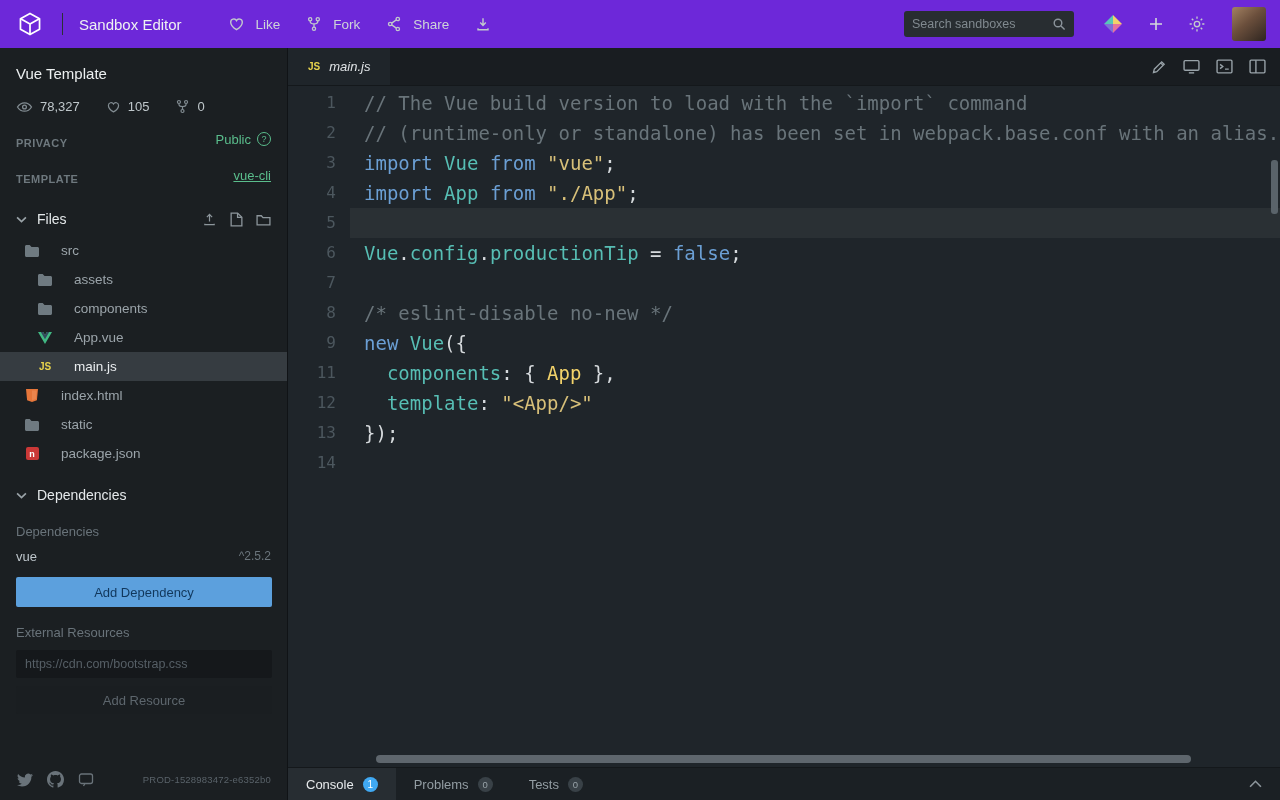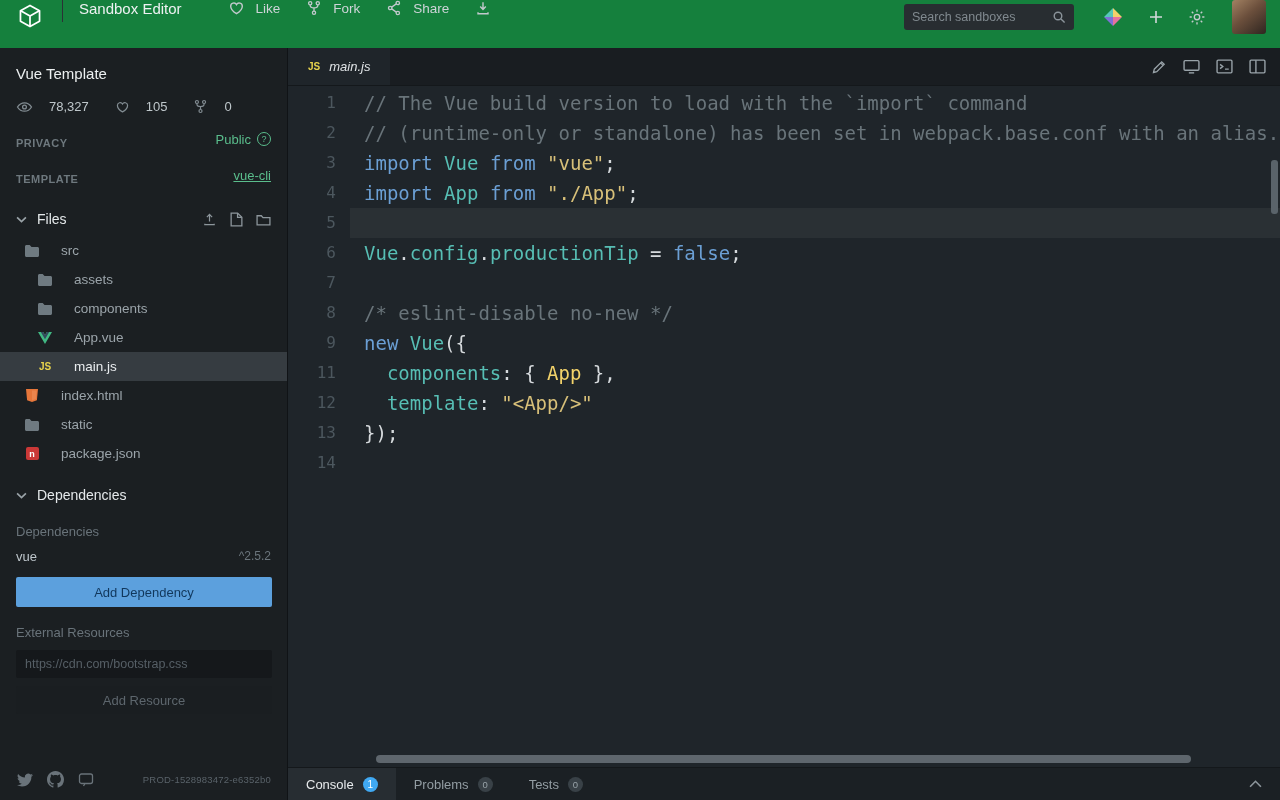--- a/index.html
+++ b/index.html
@@ -3,21 +3,21 @@
 <meta charset="utf-8">
 <style>
   * { box-sizing: border-box; margin: 0; padding: 0; }
   html, body { width: 1280px; height: 800px; overflow: hidden; background: #14181b; font-family: "Liberation Sans", sans-serif; }
   button { background: none; border: none; font: inherit; color: inherit; cursor: pointer; padding: 0; }
   svg { display: block; }
 
   .app { display: flex; flex-direction: column; width: 1280px; height: 800px; }
 
   
-  .topbar { height: 48px; flex: none; background: #15803d; display: flex; align-items: flex-start; padding: 0 14px; color: #d9dde0; }
+  .topbar { height: 48px; flex: none; background: #6d28d9; display: flex; align-items: center; padding: 0 14px; color: #d9dde0; }
   .logo { width: 32px; height: 32px; display: flex; align-items: center; justify-content: center; color: #fff; }
   .topbar-divider { width: 1px; height: 22px; background: #2b3136; margin: 0 16px; }
   .app-title { font-size: 15px; color: #eef1f2; }
   .topbar-actions { display: flex; align-items: center; gap: 26px; margin-left: 46px; }
   .tb-action { display: flex; align-items: center; gap: 11px; font-size: 13.5px; color: #ced4d8; }
   .tb-action svg, .tb-icon-btn svg { color: #c2c9cd; }
   .topbar-right { margin-left: auto; display: flex; align-items: center; }
   .search-box { width: 170px; height: 26px; background: #282d31; border-radius: 3px; display: flex; align-items: center; padding: 0 8px; }
   .search-box input { flex: 1; background: transparent; border: none; outline: none; color: #cfd5d8; font-size: 12.5px; min-width: 0; font-family: "Liberation Sans", sans-serif; }
   .search-box input::placeholder { color: #80898f; }
@@ -28,21 +28,21 @@
   .avatar { width: 34px; height: 34px; border-radius: 3px; margin-left: 26px;
             background: linear-gradient(140deg, #a38263 0%, #6b4f3c 45%, #2e2520 100%); }
 
   
   .body { flex: 1; display: flex; min-height: 0; }
 
   
   .sidebar { width: 288px; flex: none; background: #1b1f22; position: relative; color: #c6cdd1; border-right: 1px solid #101316; }
   .project-title { padding: 17px 16px 0; font-size: 15px; color: #eceff0; }
   .stats { display: flex; gap: 26px; padding: 17px 16px 6px; font-size: 13px; color: #bfc7cb; align-items: center; }
-  .stat { display: flex; align-items: center; gap: 16px; }
+  .stat { display: flex; align-items: center; gap: 7px; }
   .stat svg { color: #828c92; }
   .meta-row { height: 34px; display: flex; align-items: center; justify-content: space-between; padding: 0 16px; margin-top: 2px; }
   .meta-label { font-size: 11px; font-weight: bold; letter-spacing: .5px; color: #6e787e; margin-top: 8px; }
   .meta-value { font-size: 13px; }
   .meta-value.public { color: var(--link-green, #5abd8c); display: flex; align-items: center; gap: 6px; }
   .q-circle { width: 14px; height: 14px; border: 1px solid currentColor; border-radius: 50%; font-size: 9px; display: flex; align-items: center; justify-content: center; }
   .template-link { color: var(--link-green, #5abd8c); text-decoration: underline; font-size: 13px; }
   .section-header { height: 34px; display: flex; align-items: center; gap: 10px; padding: 0 16px; color: #e4e8ea; font-size: 14px; margin-top: 10px; }
   .section-header .chev { color: #9aa3a8; display: flex; }
   .section-actions { margin-left: auto; display: flex; gap: 13px; color: #8d969c; align-items: center; }

